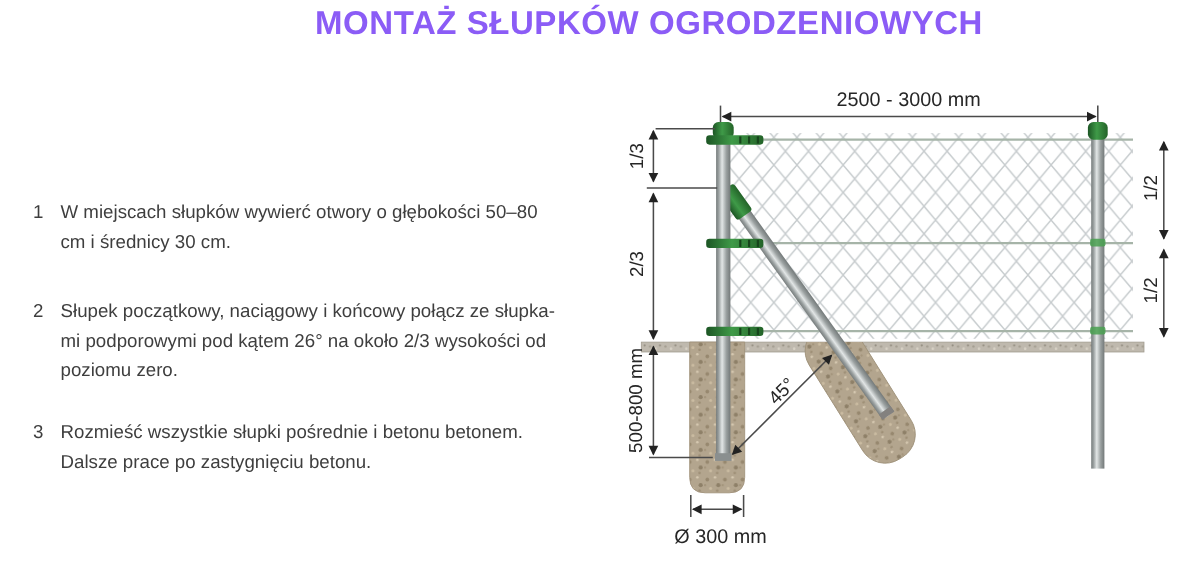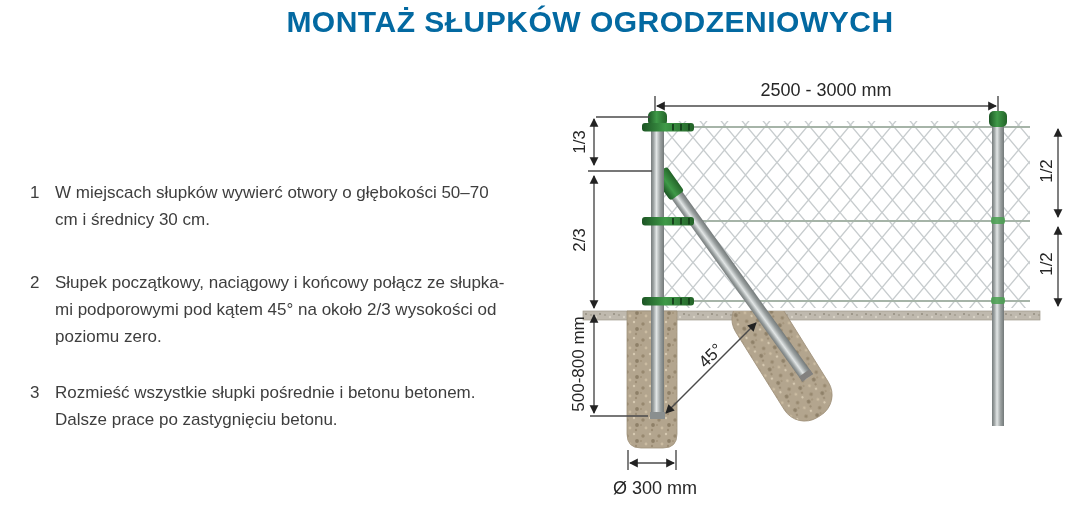--- a/index.html
+++ b/index.html
@@ -1,42 +1,42 @@
 <!DOCTYPE html>
 <html><head>
 <meta charset="utf-8">
 <style>
   html,body{margin:0;padding:0;background:#ffffff;}
   .page{position:relative;width:1080px;height:528px;background:#ffffff;overflow:hidden;
         font-family:"Liberation Sans", sans-serif;}
   .title{position:absolute;top:5px;left:100px;right:0;margin:0;text-align:center;
-         font-size:30px;font-weight:bold;letter-spacing:.5px;color:#0369a1;}
+         font-size:30px;font-weight:bold;letter-spacing:.5px;color:#8b5cf6;}
   .instructions{position:absolute;left:30px;top:0;width:480px;}
   .item{position:absolute;display:flex;color:#3e3e3e;font-size:17px;line-height:27px;}
   .item .num{flex:0 0 25px;}
   .item .txt{flex:1 1 auto;}
   svg.diagram{position:absolute;left:0;top:0;}
   svg text{font-family:"Liberation Sans", sans-serif;font-size:17px;fill:#262626;}
   text.dim-big{font-size:18px;}
 </style>
 </head>
 <body>
 
 <div class="page">
 
   <h1 class="title">MONTAŻ SŁUPKÓW OGRODZENIOWYCH</h1>
 
   <div class="instructions">
     <div class="item" style="top:179px">
       <span class="num">1</span>
-      <span class="txt">W miejscach słupków wywierć otwory o głębokości 50–70 cm i średnicy 30 cm.</span>
+      <span class="txt">W miejscach słupków wywierć otwory o głębokości 50–80 cm i średnicy 30 cm.</span>
     </div>
     <div class="item" style="top:269px">
       <span class="num">2</span>
-      <span class="txt">Słupek początkowy, naciągowy i końcowy połącz ze słupka-mi podporowymi pod kątem 45° na około 2/3 wysokości od poziomu zero.</span>
+      <span class="txt">Słupek początkowy, naciągowy i końcowy połącz ze słupka-mi podporowymi pod kątem 26° na około 2/3 wysokości od poziomu zero.</span>
     </div>
     <div class="item" style="top:379px">
       <span class="num">3</span>
       <span class="txt">Rozmieść wszystkie słupki pośrednie i betonu betonem. Dalsze prace po zastygnięciu betonu.</span>
     </div>
   </div>
 
   <svg class="diagram" width="1080" height="528" viewBox="0 0 1080 528">
     <defs>
       <linearGradient id="postGrad" x1="0" y1="0" x2="1" y2="0">

